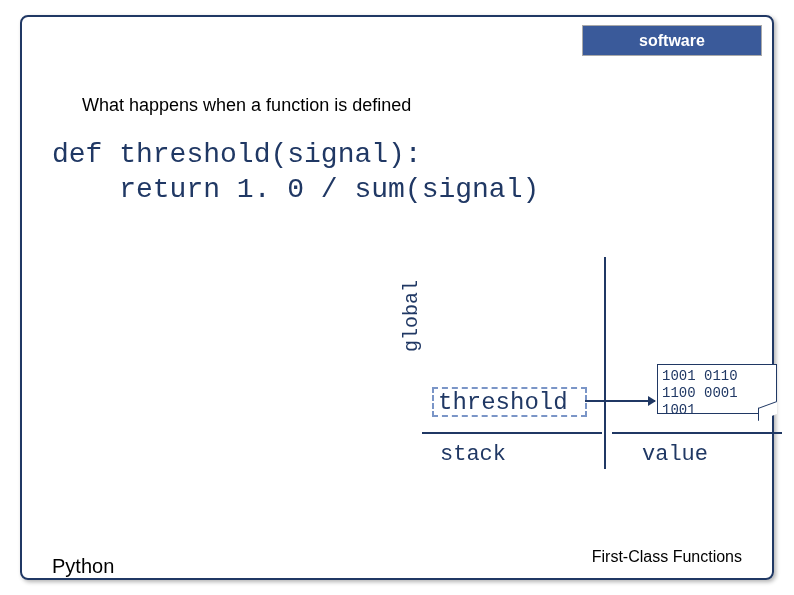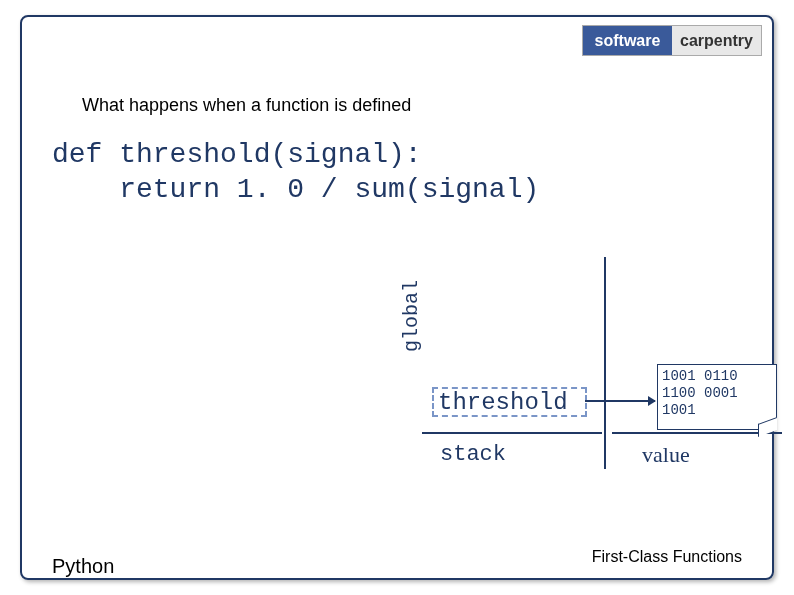--- a/index.html
+++ b/index.html
@@ -141,21 +141,21 @@
     top: -4px;
     border-left: 8px solid #203864;
     border-top: 5px solid transparent;
     border-bottom: 5px solid transparent;
   }
   .value-box {
     position: absolute;
     left: 345px;
     top: 107px;
     width: 120px;
-    height: 66px;
+    height: 50px;
     border: 1.5px solid #203864;
     font-family: "Courier New", monospace;
     font-size: 14px;
     line-height: 1.2;
     color: #203864;
     padding: 3px 4px;
     white-space: pre;
     background: #fff;
   }
   .value-box::after {
@@ -176,21 +176,21 @@
     left: 128px;
     top: 185px;
     font-family: "Courier New", monospace;
     font-size: 22px;
     color: #203864;
   }
   .value-label {
     position: absolute;
     left: 330px;
     top: 185px;
-    font-family: Liberation Serif, serif;
+    font-family: Liberation Mono, monospace;
     font-size: 22px;
     color: #203864;
   }
   .footer-left {
     position: absolute;
     bottom: 0;
     left: 30px;
     font-size: 20px;
     color: #000;
   }
@@ -203,21 +203,20 @@
   }
 </style>
 </head>
 <body>
 
 <div class="slide-frame">
 
   <div class="logo">
     <div class="logo-inner">
       <div class="logo-left">software</div>
-      <div class="logo-right">carpentry</div>
     </div>
   </div>
 
   <div class="heading">What happens when a function is defined</div>
 
   <div class="code-block"><span>def threshold(signal):</span>
 <span>    return 1. 0 / sum(signal)</span></div>
 
   <div class="diagram">
     <div class="v-divider"></div>

